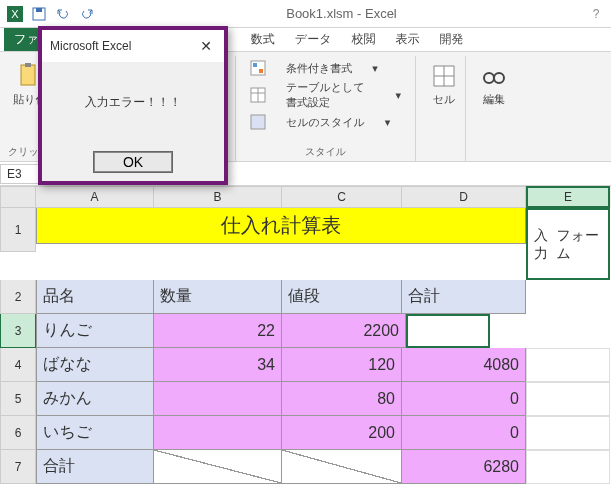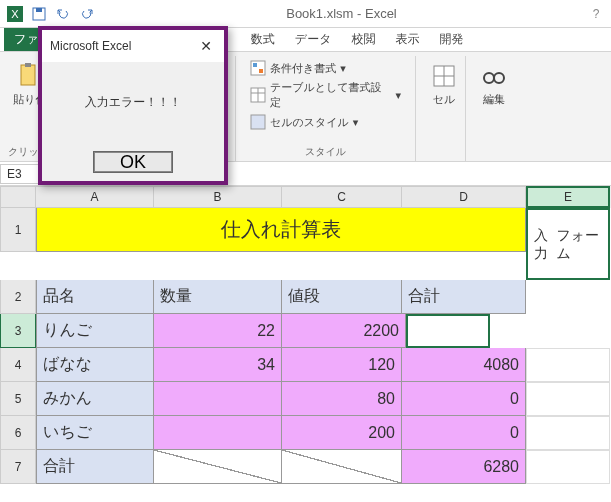--- a/index.html
+++ b/index.html
@@ -14,57 +14,57 @@
 .tab.active { background: #217346; color: #fff; }
 
 .ribbon { height: 110px; background: #f3f3f3; border-bottom: 1px solid #d4d4d4; display: flex; padding: 4px 2px 0 2px; position: relative; }
 .ribbon-group { border-right: 1px solid #d4d4d4; padding: 2px 6px; display: flex; flex-direction: column; position: relative; }
 .group-label { position: absolute; bottom: 2px; left: 0; right: 0; text-align: center; font-size: 10px; color: #666; }
 .big-btn { display: flex; flex-direction: column; align-items: center; width: 44px; padding: 4px 2px; cursor: pointer; font-size: 11px; color: #444; }
 .big-btn .ico { width: 28px; height: 28px; margin-bottom: 2px; display: flex; align-items: center; justify-content: center; }
 .num-grp { display: flex; flex-direction: column; gap: 2px; }
 .num-row { display: flex; gap: 2px; }
 .sm-btn { background: #fff; border: 1px solid #ccc; height: 22px; min-width: 30px; font-size: 11px; display: flex; align-items: center; justify-content: center; cursor: pointer; }
-.style-item { display: flex; align-items: center; gap: 4px; font-size: 11px; color: #444; padding: 2px 8px; cursor: pointer; }
+.style-item { display: flex; align-items: center; gap: 20px; font-size: 11px; color: #444; padding: 2px 8px; cursor: pointer; }
 .style-ico { width: 16px; height: 16px; display: flex; align-items: center; justify-content: center; }
 
 .namebox-row { height: 24px; border-bottom: 1px solid #d4d4d4; display: flex; align-items: center; background:#fff; }
 .namebox { width: 70px; border-right: 1px solid #d4d4d4; padding: 4px 6px; font-size: 12px; background:#fff; border:1px solid #ccc; margin:2px 0 2px 0; height:20px; display:flex; align-items:center;}
 .fx-btn { width: 24px; text-align: center; font-style: italic; color: #14532d; }
 .formula-bar { flex: 1; padding: 0 6px; font-size: 12px; }
 
 .sheet { position: relative; }
 .colhdr { display: flex; position: sticky; top:0; background:#f0f0f0;}
 .rownum-col { width: 36px; }
 .colcell { height: 22px; background: #e8e8e8; border: 1px solid #ccc; border-left: none; display: flex; align-items: center; justify-content: center; font-size: 12px; color: #333; }
 .colcell:first-child { border-left: 1px solid #ccc; }
 .colA{width:118px}.colB{width:128px}.colC{width:120px}.colD{width:124px}.colE{width:84px;background:#ccebd7;border:2px solid #217346;}
 
 .row { display: flex; }
 .rnum { width: 36px; background: #e8e8e8; border: 1px solid #ccc; border-top: none; display: flex; align-items: center; justify-content: center; font-size: 12px; }
 .cell { border: 1px solid #999; border-top: none; border-left: none; padding: 4px 6px; font-size: 16px; font-family: "MS PGothic","Yu Gothic",sans-serif; background: #f0abfc; display: flex; align-items: center; }
-.r1 .cell { height: 44px; }
+.r1 .cell { height: 36px; }
 .r2 .cell, .rdata .cell { height: 34px; }
 
 .title-merge { width: 490px; background: #ffff00; justify-content: center; font-size: 20px; border-left:1px solid #999; }
 .hdr-cell { background: #d9e1f2; font-weight: normal; }
 .hdr-cell.ca{border-left:1px solid #999;}
 .data-a { background: #d9e1f2;border-left:1px solid #999; }
 .data-num { justify-content: flex-end; }
 .cellE { width:84px; background:#fff; border:1px solid #ddd; font-size:14px; justify-content:center; }
 .r1 .cellE, .r2 .cellE { background:#fff; }
 .btn-form { background:#e8eef7; border:1px solid #999; font-size:14px; }
 .rnum.sel { background:#ccebd7; border-color:#217346; }
 
 .dialog { position: absolute; left: 38px; top: 26px; width: 190px; background: #f0f0f0; border: 4px solid #701a75; box-shadow: 3px 3px 8px rgba(0,0,0,.3); z-index: 100; }
 .dlg-title { display: flex; justify-content: space-between; align-items: center; padding: 6px 8px; font-size: 12px; background:#fff;}
 .dlg-close { width: 20px; height: 20px; display: flex; align-items: center; justify-content: center; cursor: pointer; font-size: 14px; }
 .dlg-body { padding: 32px 10px; text-align: center; font-size: 12px; }
 .dlg-btns { padding: 8px; text-align: center; }
-.dlg-ok { width: 80px; height: 22px; background: #e8e8e8; border: 1px solid #666; box-shadow: 0 0 0 1px #888 inset; cursor: pointer; font-size: 18px; }
+.dlg-ok { width: 80px; height: 22px; background: #e8e8e8; border: 1px solid #666; box-shadow: 0 0 0 1px #888 inset; cursor: pointer; font-size: 14px; }
 
 svg { display:block; }
 </style>
 </head>
 <body>
 
 <div class="qat">
   <span class="qat-icon">
       <svg width="16" height="16">
         <rect width="16" height="16" fill="#217346"></rect>

